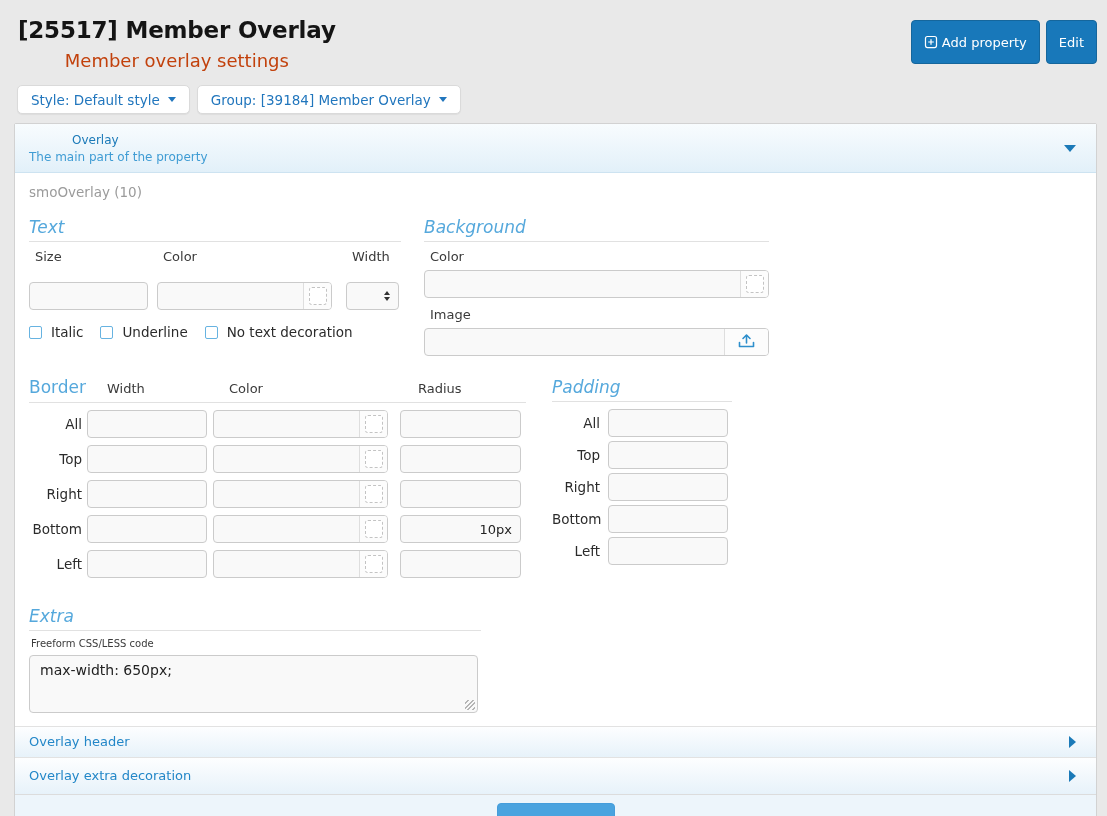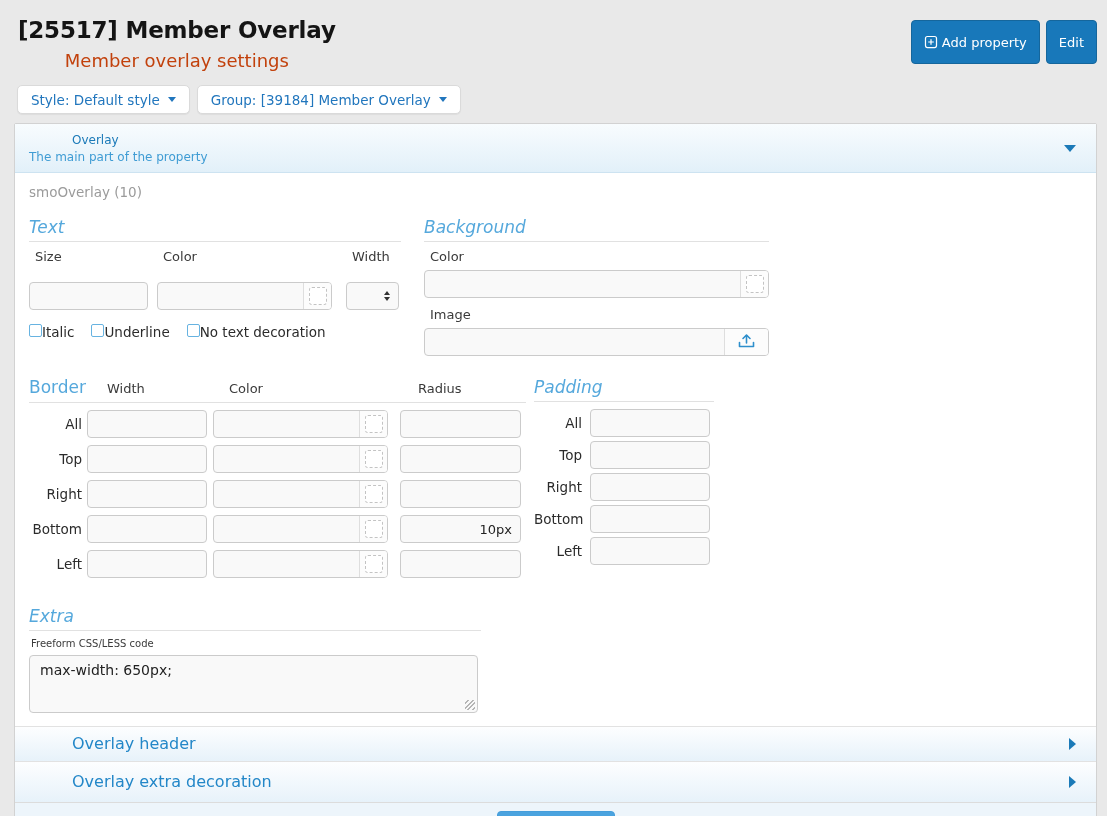--- a/index.html
+++ b/index.html
@@ -80,28 +80,28 @@
 
   .sel {
     width:53px; height:28px; background:#f9f9f9; border:1px solid #cbcbcb; border-radius:4px;
     display:flex; align-items:center; justify-content:flex-end; padding:0 8px; cursor:pointer;
   }
   .spinner { display:flex; flex-direction:column; gap:2px; }
   .spin-up { width:0; height:0; border-left:3.5px solid transparent; border-right:3.5px solid transparent; border-bottom:4px solid #333; }
   .spin-dn { width:0; height:0; border-left:3.5px solid transparent; border-right:3.5px solid transparent; border-top:4px solid #333; }
 
   .checks { display:flex; gap:17px; margin-top:14px; align-items:center; }
-  .check { display:flex; font-size:13.5px; color:#2b2b2b; cursor:pointer; }
+  .check { display:flex; align-items:center; gap:9px; font-size:13.5px; color:#2b2b2b; cursor:pointer; }
   .cb { width:13px; height:13px; border:1px solid #67b3e1; border-radius:2px; background:#fff; flex:0 0 auto; }
 
   .bg-group .flabel { margin-bottom:6px; padding-left:6px; }
   .mt10 { margin-top:9px; }
 
   
-  .row2 { display:flex; gap:8px; margin-top:21px; }
+  .row2 { display:flex; gap:26px; margin-top:21px; }
   .border-group { width:497px; }
   .bg-grid-head { display:flex; align-items:baseline; border-bottom:1px solid #e1e1e1; padding-bottom:5px; margin-bottom:7px; }
   .bh-title { width:63px; font-size:17px; color:#55a8dc; }
   .bh-w { width:125px; padding-left:3px;margin-left:12px; } .bh-c { width:187px; } .bh-r { padding-left:2px; }
   .b-row { display:grid; grid-template-columns:58px 120px 175px 121px; column-gap:0; margin-bottom:7px; align-items:center; }
   .b-row .rlabel { font-size:13.5px; color:#2b2b2b; text-align:right; padding-right:5px; }
   .b-row .c-w { margin-right:6px; }
   .b-row .c-c { margin-right:12px; }
   .b-row { grid-template-columns:58px 126px 187px 121px; }
 
@@ -121,21 +121,21 @@
     position:absolute; right:3px; bottom:3px; width:10px; height:10px; pointer-events:none;
     background:repeating-linear-gradient(135deg, transparent 0 2px, #b5b5b5 2px 3.2px);
   }
 
   
   .collapsed {
     display:flex; justify-content:space-between; align-items:center; cursor:pointer;
     padding:7px 20px 8px 14px; border-top:1px solid #e2e2e2;
     background:linear-gradient(#fdfeff,#e7f2fa);
   }
-  .collapsed .c-title { font-size:16px; color:#2387c8;margin-left:43px; }
+  .collapsed .c-title { font-size:13px; color:#2387c8; }
   .collapsed.tall { padding:10px 20px 11px 14px; }
 
   
   .panel-footer {
     background:#edf5fb; border-top:1px solid #dcdcdc;
     padding:8px 0 14px; display:flex; justify-content:center;
   }
   .btn-save {
     background:#4aa3df; border:1px solid #459ddb; color:#fff; border-radius:4px;
     width:118px; height:27px; font-size:13.5px; display:flex; align-items:center; justify-content:center; gap:8px;

